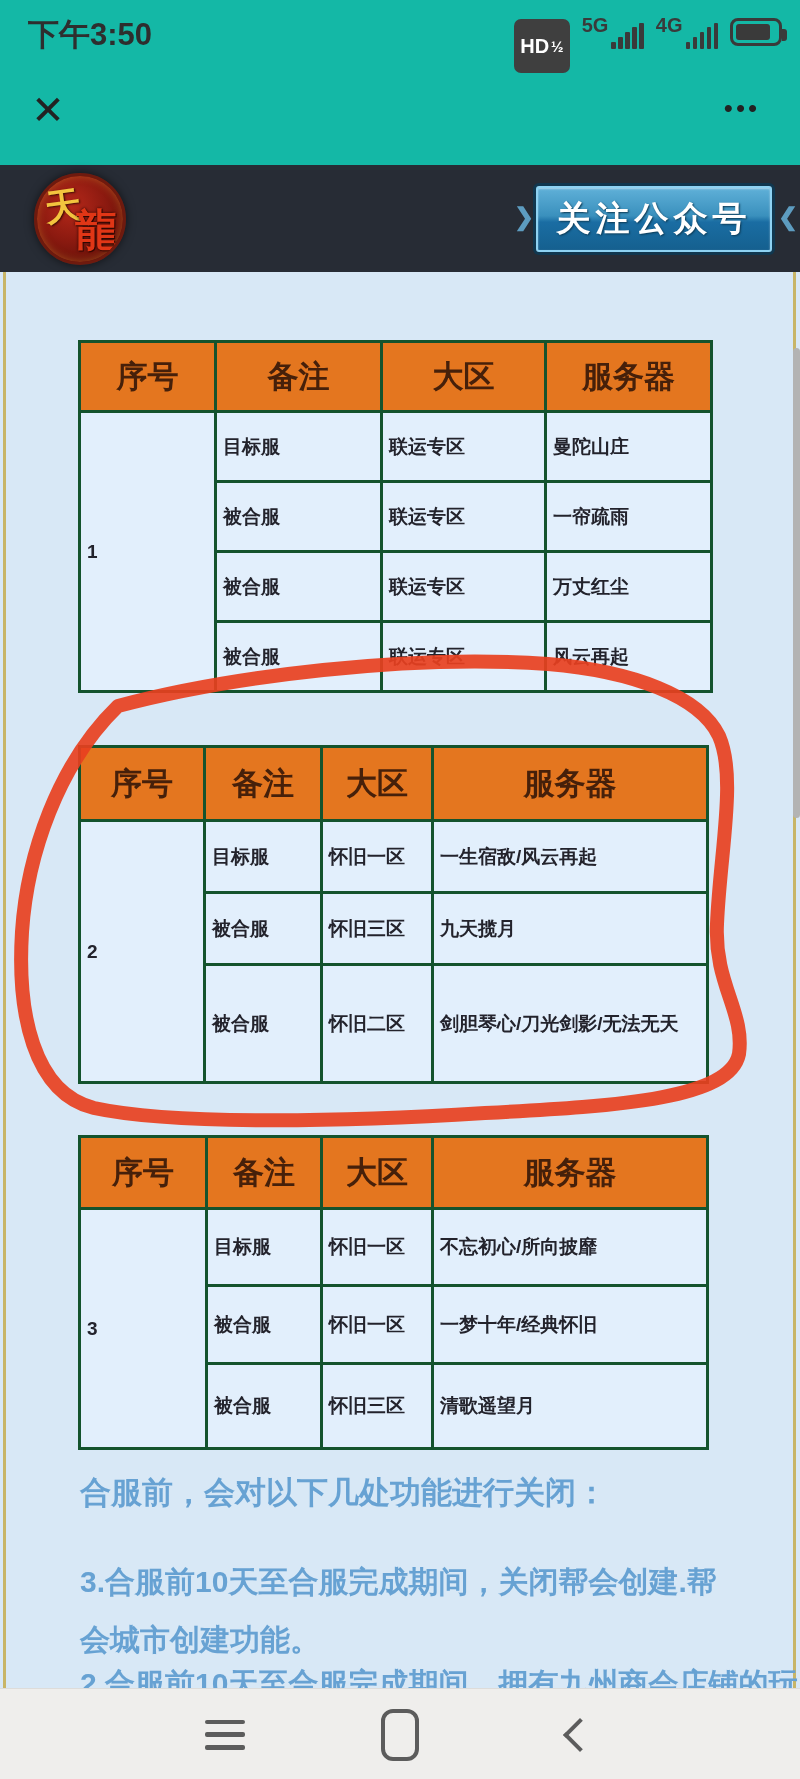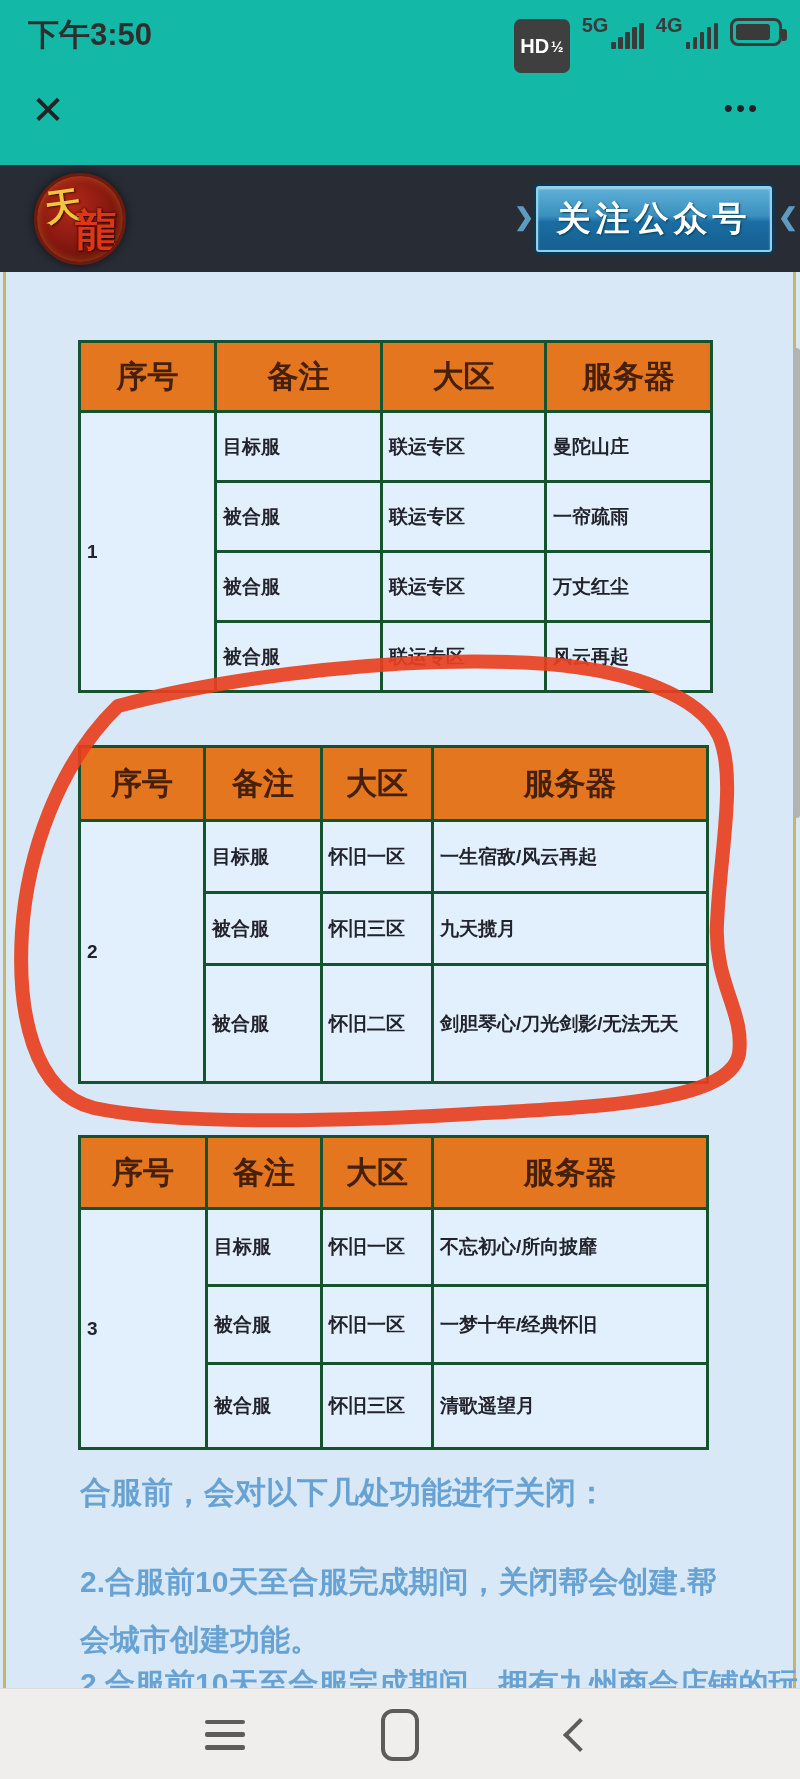--- a/index.html
+++ b/index.html
@@ -234,21 +234,21 @@
       </tr>
       <tr style="height:85px">
         <td>被合服</td>
         <td>怀旧三区</td>
         <td>清歌遥望月</td>
       </tr>
     </tbody>
       </table>
 
     <div class="para para-1">合服前，会对以下几处功能进行关闭：</div>
-    <div class="para para-2">2.合服前10天至合服完成期间，关闭帮会创建.帮会城市创建功能。</div>
+    <div class="para para-2">3.合服前10天至合服完成期间，关闭帮会创建.帮会城市创建功能。</div>
     <div class="para para-3">2.合服前10天至合服完成期间，拥有九州商会店铺的玩</div>
 
     <svg class="marker-svg" viewBox="0 0 800 1416">
       <path d="M 118 434
                C 230 404, 410 382, 548 392
                C 632 399, 700 424, 719 464
                C 737 505, 720 580, 717 652
                C 714 712, 745 740, 739 782
                C 730 826, 625 834, 485 841
                C 340 850, 172 853, 94 836

